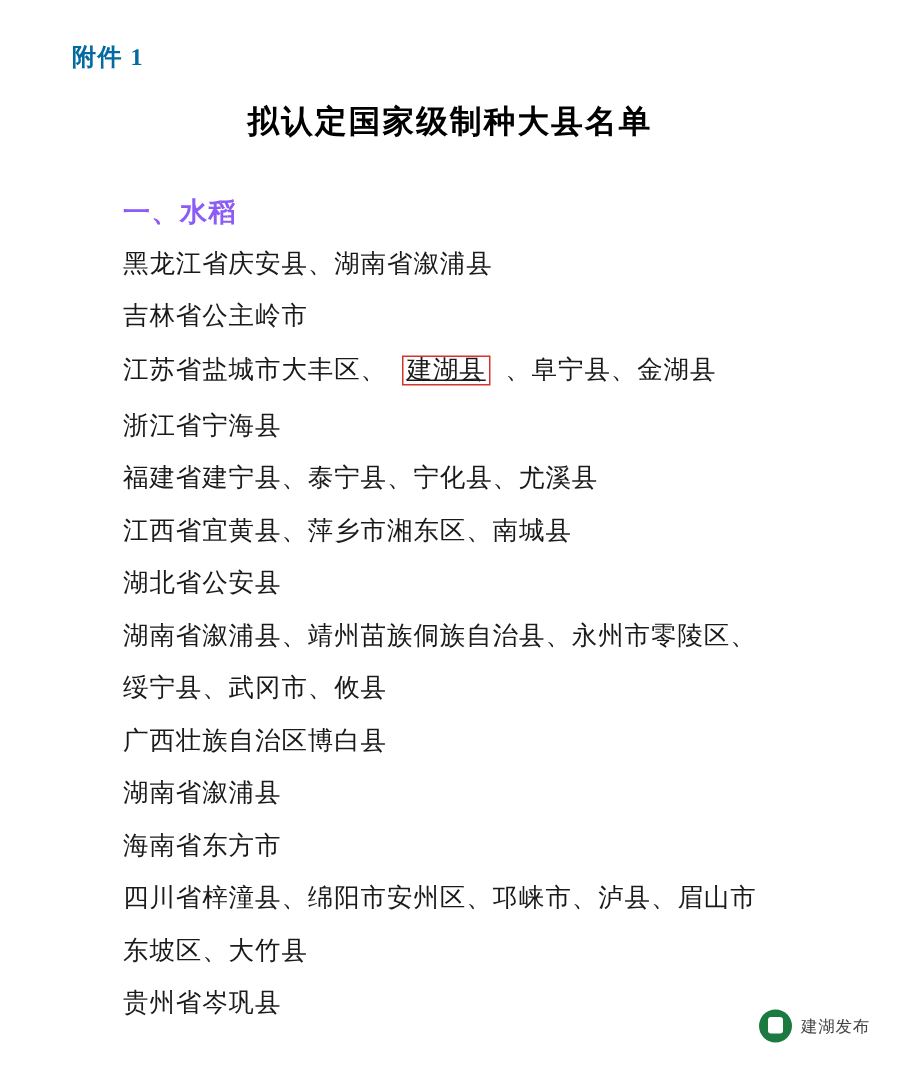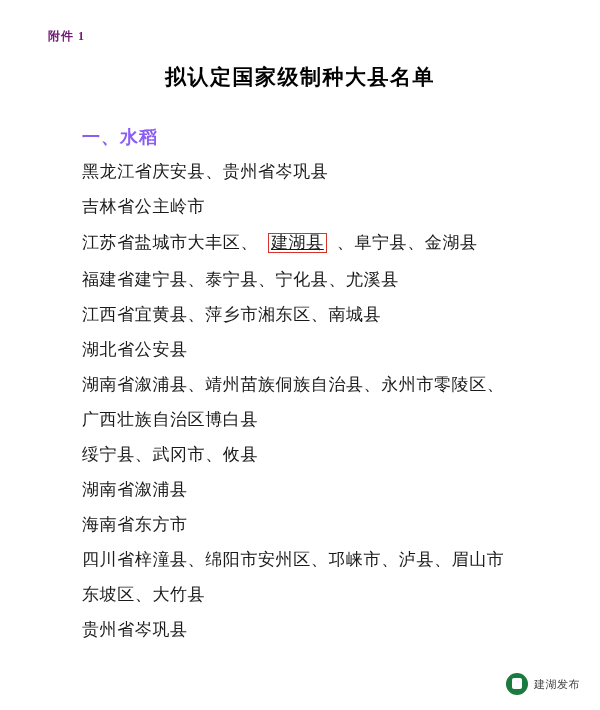--- a/index.html
+++ b/index.html
@@ -16,24 +16,24 @@
     position: relative;
   }
   .page {
     position: relative;
     width: 600px;
     height: 710px;
     box-sizing: border-box;
     padding: 28px 40px 0 40px;
   }
   .attachment-label {
-    font-size: 12px;
+    font-size: 16px;
     font-weight: 600;
     letter-spacing: 1px;
-    color: #701a75;
+    color: #0369a1;
     margin: 0 0 18px 8px;
   }
   .doc-title {
     text-align: center;
     font-size: 21px;
     font-weight: 700;
     letter-spacing: 1.5px;
     color: #000;
     margin: 6px 0 34px 0;
   }
@@ -108,31 +108,32 @@
 <div class="page">
 
   <div class="attachment-label">附件 1</div>
 
   <div class="doc-title">拟认定国家级制种大县名单</div>
 
   <div class="section-heading">一、水稻</div>
 
   <div class="body-lines">
 
-    <div class="doc-line">黑龙江省庆安县、贵州省岑巩县</div>
+    <div class="doc-line">黑龙江省庆安县、湖南省溆浦县</div>
     <div class="doc-line">吉林省公主岭市</div>
 
     <div class="doc-line"><span>江苏省盐城市大丰区、</span><span class="highlight-box" style="border-color: rgb(212, 52, 42);">建湖县</span><span>、阜宁县、金湖县</span></div>
 
+    <div class="doc-line">浙江省宁海县</div>
     <div class="doc-line">福建省建宁县、泰宁县、宁化县、尤溪县</div>
     <div class="doc-line">江西省宜黄县、萍乡市湘东区、南城县</div>
     <div class="doc-line">湖北省公安县</div>
     <div class="doc-line">湖南省溆浦县、靖州苗族侗族自治县、永州市零陵区、</div>
+    <div class="doc-line">绥宁县、武冈市、攸县</div>
     <div class="doc-line">广西壮族自治区博白县</div>
-    <div class="doc-line">绥宁县、武冈市、攸县</div>
     <div class="doc-line">湖南省溆浦县</div>
     <div class="doc-line">海南省东方市</div>
     <div class="doc-line">四川省梓潼县、绵阳市安州区、邛崃市、泸县、眉山市</div>
     <div class="doc-line">东坡区、大竹县</div>
     <div class="doc-line">贵州省岑巩县</div>
 
   </div>
 
   <div class="badge">
     <span class="badge-avatar"></span>

